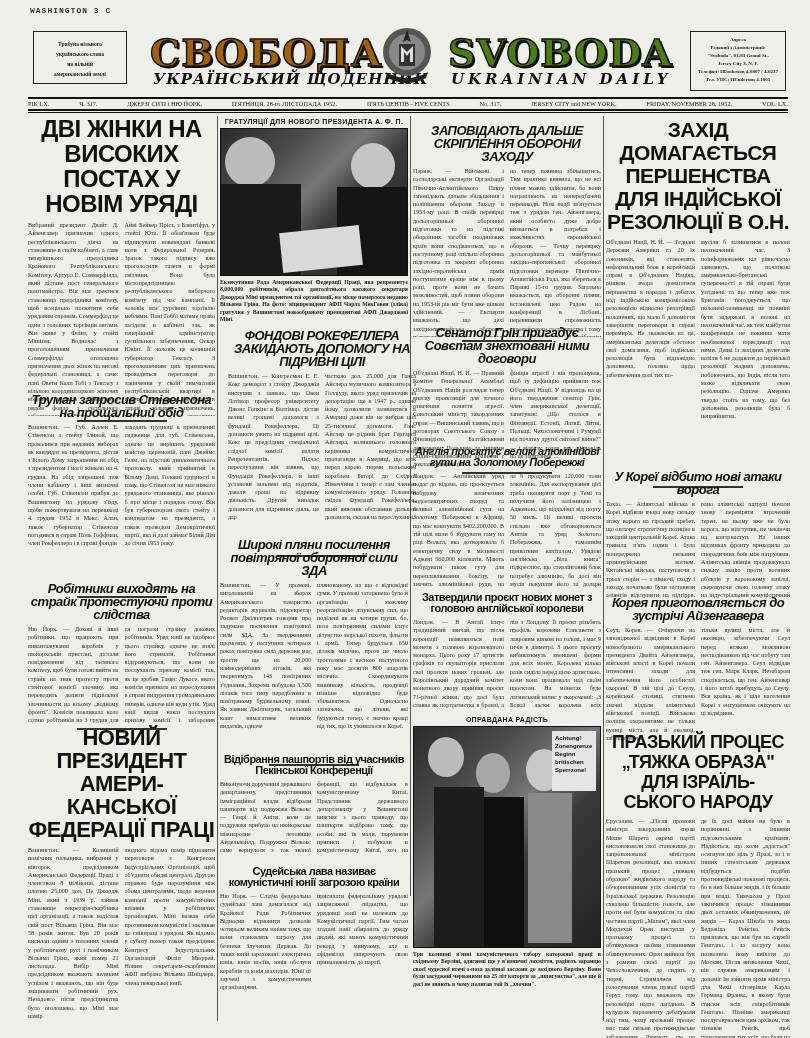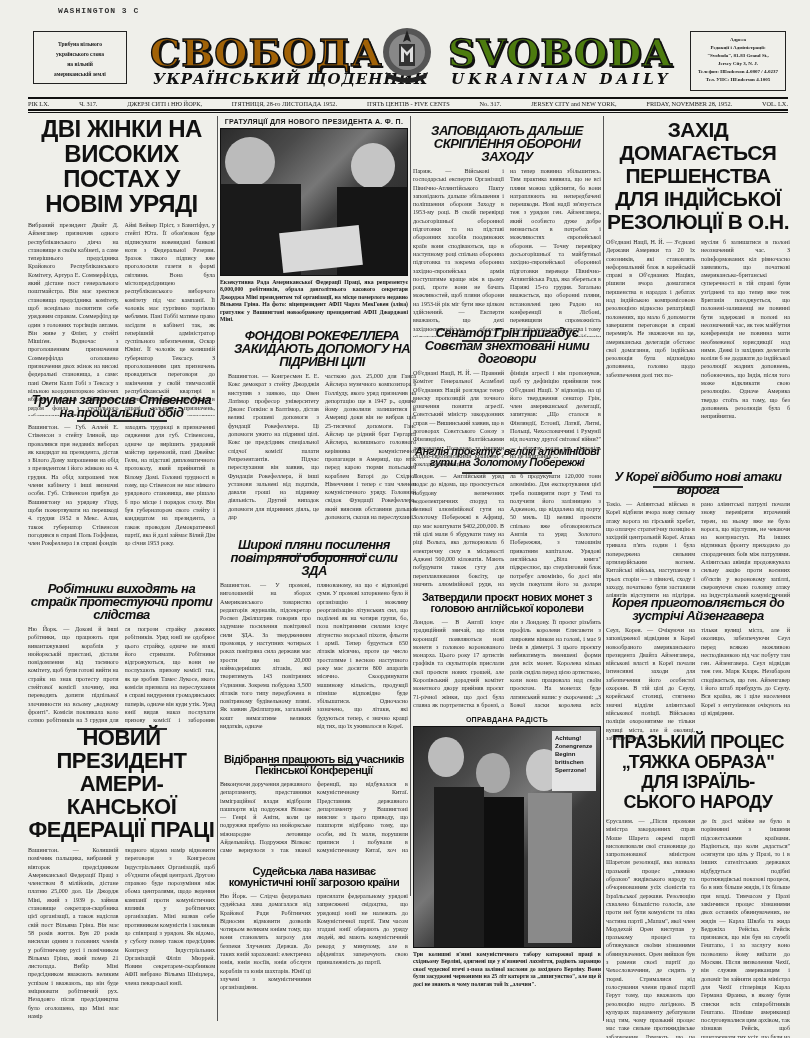--- a/index.html
+++ b/index.html
@@ -5,21 +5,21 @@
   * { box-sizing: border-box; margin: 0; padding: 0; }
   body {
     width: 810px; height: 1038px; overflow: hidden;
     background: #efefea;
     font-family: "Liberation Serif", serif;
     color: #1a1a1a;
     position: relative;
   }
   .page { position: absolute; left: 0; top: 0; width: 810px; height: 1038px; }
   .abs { position: absolute; }
-  .stamp { left: 30px; top: 6px; font-family: "Liberation Mono", monospace; font-size: 8px; letter-spacing: 1px; color: #333; font-weight: bold; margin-left: 28px; }
+  .stamp { left: 30px; top: 6px; font-family: "Liberation Mono", monospace; font-size: 8px; letter-spacing: 1px; color: #333; font-weight: bold; }
 
   
   .tribune-box { left: 33px; top: 31px; width: 94px; height: 53px; border: 1px solid #222; font-size: 5.5px; text-align: center; line-height: 10px; padding-top: 7px; font-weight: bold; }
   .mast-uk { left: 150px; top: 30px; font-family: "DejaVu Serif", serif; font-weight: bold; font-size: 38px; letter-spacing: 1px; color: #a16207; -webkit-text-stroke: 1.4px #111; text-shadow: 2px 2px 0 #111; }
   .mast-uk-sub { left: 153px; top: 70px; font-family: "DejaVu Serif", serif; font-weight: bold; font-style: italic; font-size: 15px; letter-spacing: 1px; color: #111; }
   .emblem { left: 378px; top: 22px; width: 58px; height: 64px; }
   .mast-en { left: 448px; top: 30px; font-family: "DejaVu Serif", serif; font-weight: bold; font-size: 38px; letter-spacing: 1px; color: #4d7c0f; -webkit-text-stroke: 1.4px #111; text-shadow: 2px 2px 0 #111; }
   .mast-en-sub { left: 451px; top: 70px; font-family: "DejaVu Serif", serif; font-weight: bold; font-style: italic; font-size: 15px; letter-spacing: 4px; color: #111; }
   .addr-box { left: 690px; top: 31px; width: 96px; height: 60px; border: 1px solid #222; font-size: 5px; text-align: center; line-height: 8px; padding-top: 4px; font-weight: bold; }
 
@@ -163,21 +163,21 @@
   <article class="abs" style="left:220px; top:538px; width:188px;">
     <h2 class="hl hl-md">Широкі пляни посилення повітряної оборонної сили ЗДА</h2>
     <div class="two" style="margin-top:4px; height:180px;">
       <div class="txt">Вашингтон. — У промові, виголошеній на зборах Американського товариства редакторів журналів, підсекретар Росвел Джілпатрик говорив про задуманe посилення повітряної сили ЗДА. За твердженням промовця, у наступних чотирьох роках повітряна сила держави має зрости ще на 20,000 наймодерніших літаків, які творитимуть 143 повітряних з'єднання. Зокрема побудова 3,500 літаків того типу передбачена в повітряному будівельному пляні. Як заявив Джілпатрик, загальний кошт вимагатиме великих видатків, одначе</div>
       <div class="txt">плянованому, на що є відповідні суми. У промові заторкнено було й організацію і можливу реорганізацію літунських сил, що поділені як на чотири групи, бо, поза повітряними силами існує літунство морської піхоти, фльоти і армії. Тепер будується 650 літаків місячно, проте це число зростатиме і весною наступного року має досягти 800 апаратів місячно. Скоординувати машинову кількість, продукції пізніше відповідно буде збільшатися. Одночасно зазначено, що літаки, які будуються тепер, є значно кращі від тих, що їх уживалося в Кореї.</div>
     </div>
     <div class="sep" style="margin-top:3px;"></div>
   </article>
 
   <article class="abs" style="left:220px; top:754px; width:188px;">
-    <h2 class="hl hl-sm">Відібрання працюють від учасників Пекінської Конференції</h2>
+    <h2 class="hl hl-sm">Відібрання пашпортів від учасників Пекінської Конференції</h2>
     <div class="two" style="margin-top:4px; height:75px;">
       <div class="txt">Виконуючи доручення державного департаменту, представники імміграційної влади відібрали пашпорти від подружжя Вілкокс — Генрі й Анiти, коли це подружжя прибуло на нюйоркське міжнародне летовище Айдельвайлд. Подружжя Вілкокс саме вернулося з так званої Тихоокеанської мирової кон-</div>
       <div class="txt">ференції, що відбувалася в комуністичному Китаї. Представник державного департаменту у Вашингтоні виясняє з цього приводу, що пашпорти відібрано тому, що особи, які їх мали, порушили приписи і побували в комуністичному Китаї, хоч на пашпортах було виразно зазначено, що пашпорти не уповажнюють до в'їзду в комуністичні країни.</div>
     </div>
   </article>
 
   <article class="abs" style="left:220px; top:866px; width:188px;">
     <h2 class="hl hl-sm">Судейська лава називає комуністичні юнії загрозою країни</h2>
     <div class="two" style="margin-top:4px; height:130px;">
       <div class="txt">Ню Йорк. — Слідча федеральна судейська лава домагалася від Крайової Ради Робітничих Відносин відмовити дозволів чотирьом великим юніям тому, що вони становлять загрозу для безпеки Злучених Держав. До таких юній зараховані: електрична юнія, юнія носіїв, юнія обслуги кораблів та юнія шахтарів. Юнії ці злучені з комуністичними організаціями.</div>

